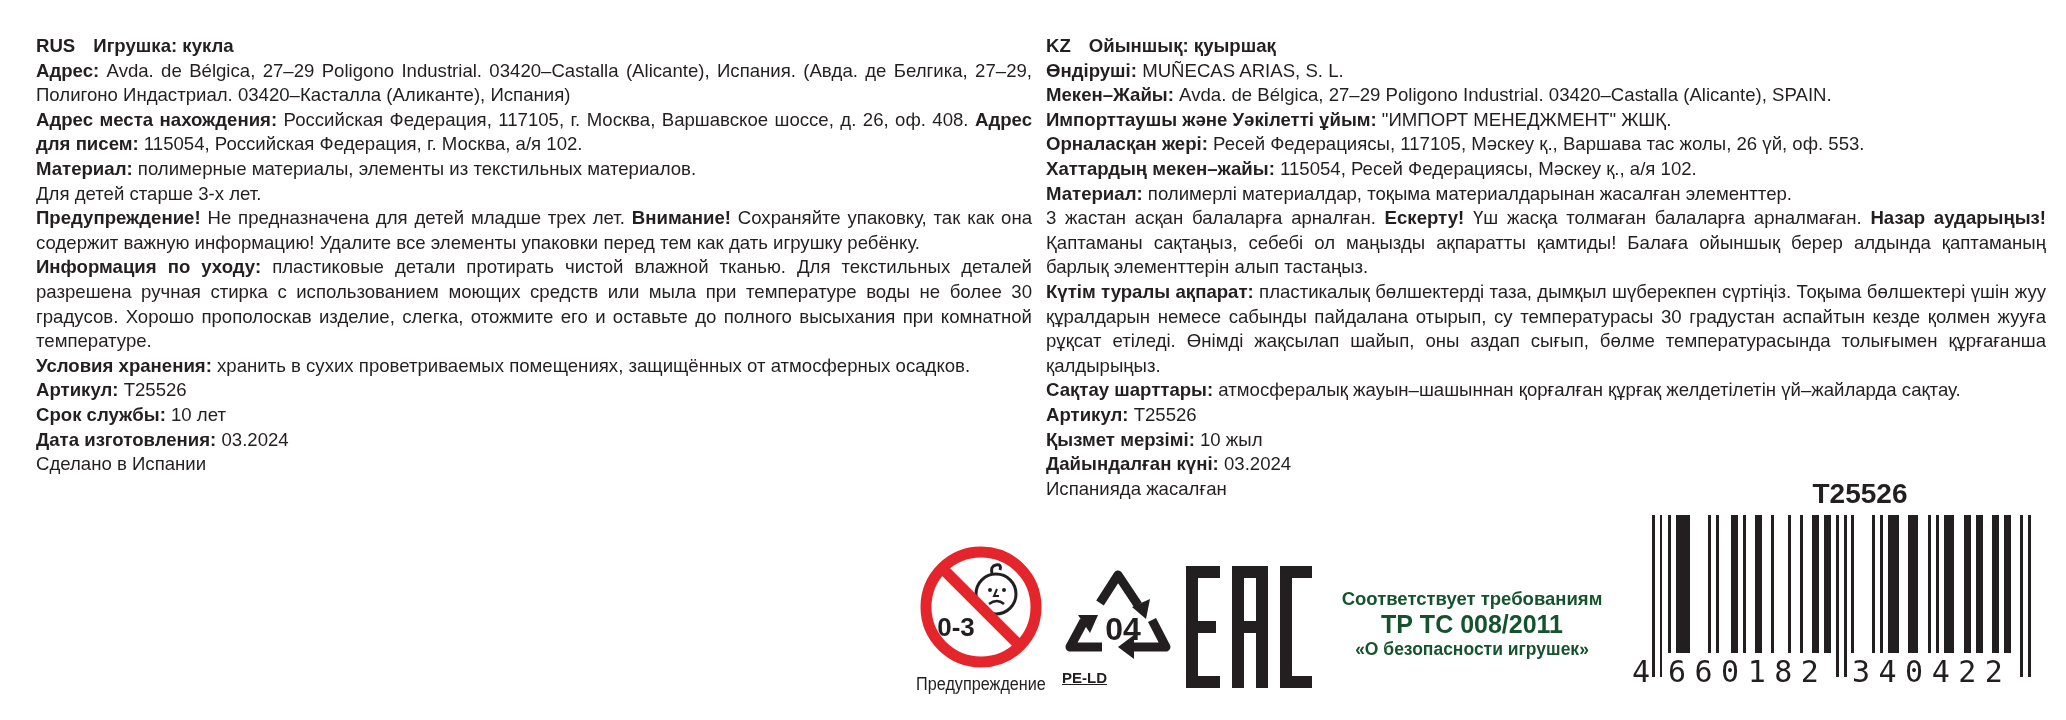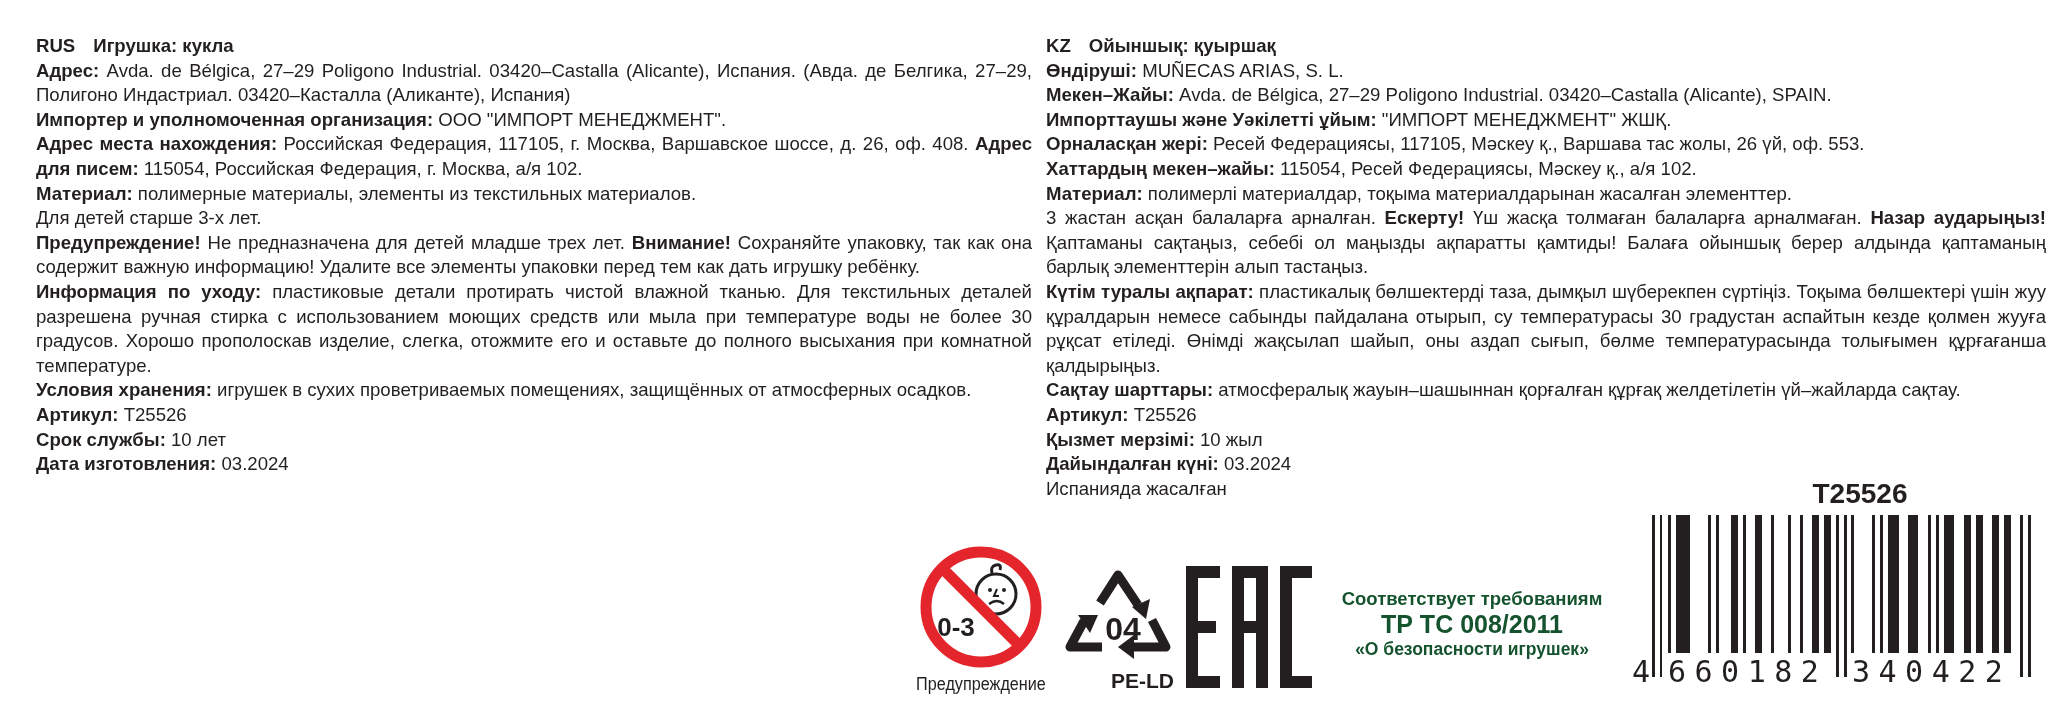--- a/index.html
+++ b/index.html
@@ -26,22 +26,22 @@
     position: absolute; left: -10px; width: 146px; top: 130px; text-align: center;
     font-family: "Liberation Sans", sans-serif; font-size: 18px; transform: scaleX(0.9);
     color: #231f20;
   }
   .recycle { left: 1062px; top: 565px; width: 112px; height: 130px; }
   .recycle .num {
     position: absolute; left: 0; right: 0; top: 46px; text-align: center;
     font-weight: bold; font-size: 32px; padding-left: 10px;
   }
   .recycle .cap {
-    position: absolute; left: 0; right: 0; top: 104px; text-align: right;
-    font-weight: bold; font-size: 21px;
+    position: absolute; left: 0; right: 0; top: 104px; text-align: left;
+    font-weight: bold; font-size: 15px; text-decoration: underline;
   }
   .eac { left: 1186px; top: 566px; width: 126px; height: 122px; }
 
   .cert {
     position: absolute; left: 1322px; top: 588px; width: 300px; text-align: center;
     font-weight: bold; color: #14532d;
   }
   .cert .l1 { font-size: 18.5px; line-height: 22px; }
   .cert .l2 { font-size: 25px; line-height: 28px; }
   .cert .l3 { font-size: 17.5px; line-height: 22px; }
@@ -58,30 +58,30 @@
   }
 </style>
 </head>
 <body>
 
 <div class="col rus">
   <p class="p nj">
     <b class="hdr-code">RUS</b><b>Игрушка: кукла</b>
   </p>
   <p class="p"><b>Адрес:</b><span> Avda. de Bélgica, 27–29 Poligono Industrial. 03420–Castalla (Alicante), Испания. (Авда. де Белгика, 27–29, Полигоно Индастриал. 03420–Касталла (Аликанте), Испания)</span></p>
-  <p class="p"><b>Импортер и уполномоченная организация:</b><span> ООО "ИМПОРТ МЕНЕДЖМЕНТ".</span></p>
   <p class="p"><b>Адрес места нахождения:</b><span> Российская Федерация, 117105, г. Москва, Варшавское шоссе, д. 26, оф. 408. </span><b>Адрес для писем:</b><span> 115054, Российская Федерация, г. Москва, а/я 102.</span></p>
   <p class="p"><b>Материал:</b><span> полимерные материалы, элементы из текстильных материалов.</span></p>
   <p class="p">Для детей старше 3-х лет.</p>
   <p class="p"><b>Предупреждение!</b><span> Не предназначена для детей младше трех лет. </span><b>Внимание!</b><span> Сохраняйте упаковку, так как она содержит важную информацию! Удалите все элементы упаковки перед тем как дать игрушку ребёнку.</span></p>
   <p class="p"><b>Информация по уходу:</b><span> пластиковые детали протирать чистой влажной тканью. Для текстильных деталей разрешена ручная стирка с использованием моющих средств или мыла при температуре воды не более 30 градусов. Хорошо прополоскав изделие, слегка, отожмите его и оставьте до полного высыхания при комнатной температуре.</span></p>
-  <p class="p"><b>Условия хранения:</b><span> игрушек в сухих проветриваемых помещениях, защищённых от атмосферных осадков.</span></p>
+  <p class="p"><b>Условия хранения:</b><span> хранить в сухих проветриваемых помещениях, защищённых от атмосферных осадков.</span></p>
   <p class="p"><b>Артикул:</b><span> T25526</span></p>
   <p class="p"><b>Срок службы:</b><span> 10 лет</span></p>
   <p class="p"><b>Дата изготовления:</b><span> 03.2024</span></p>
+  <p class="p">Сделано в Испании</p>
 </div>
 
 <div class="col kz">
   <p class="p nj">
     <b class="hdr-code">KZ</b><b>Ойыншық: қуыршақ</b>
   </p>
   <p class="p"><b>Өндіруші:</b><span> MUÑECAS ARIAS, S. L.</span></p>
   <p class="p"><b>Мекен–Жайы:</b><span> Avda. de Bélgica, 27–29 Poligono Industrial. 03420–Castalla (Alicante), SPAIN.</span></p>
   <p class="p"><b>Импорттаушы және Уәкілетті ұйым:</b><span> "ИМПОРТ МЕНЕДЖМЕНТ" ЖШҚ.</span></p>
   <p class="p"><b>Орналасқан жері:</b><span> Ресей Федерациясы, 117105, Мәскеу қ., Варшава тас жолы, 26 үй, оф. 553.</span></p>

